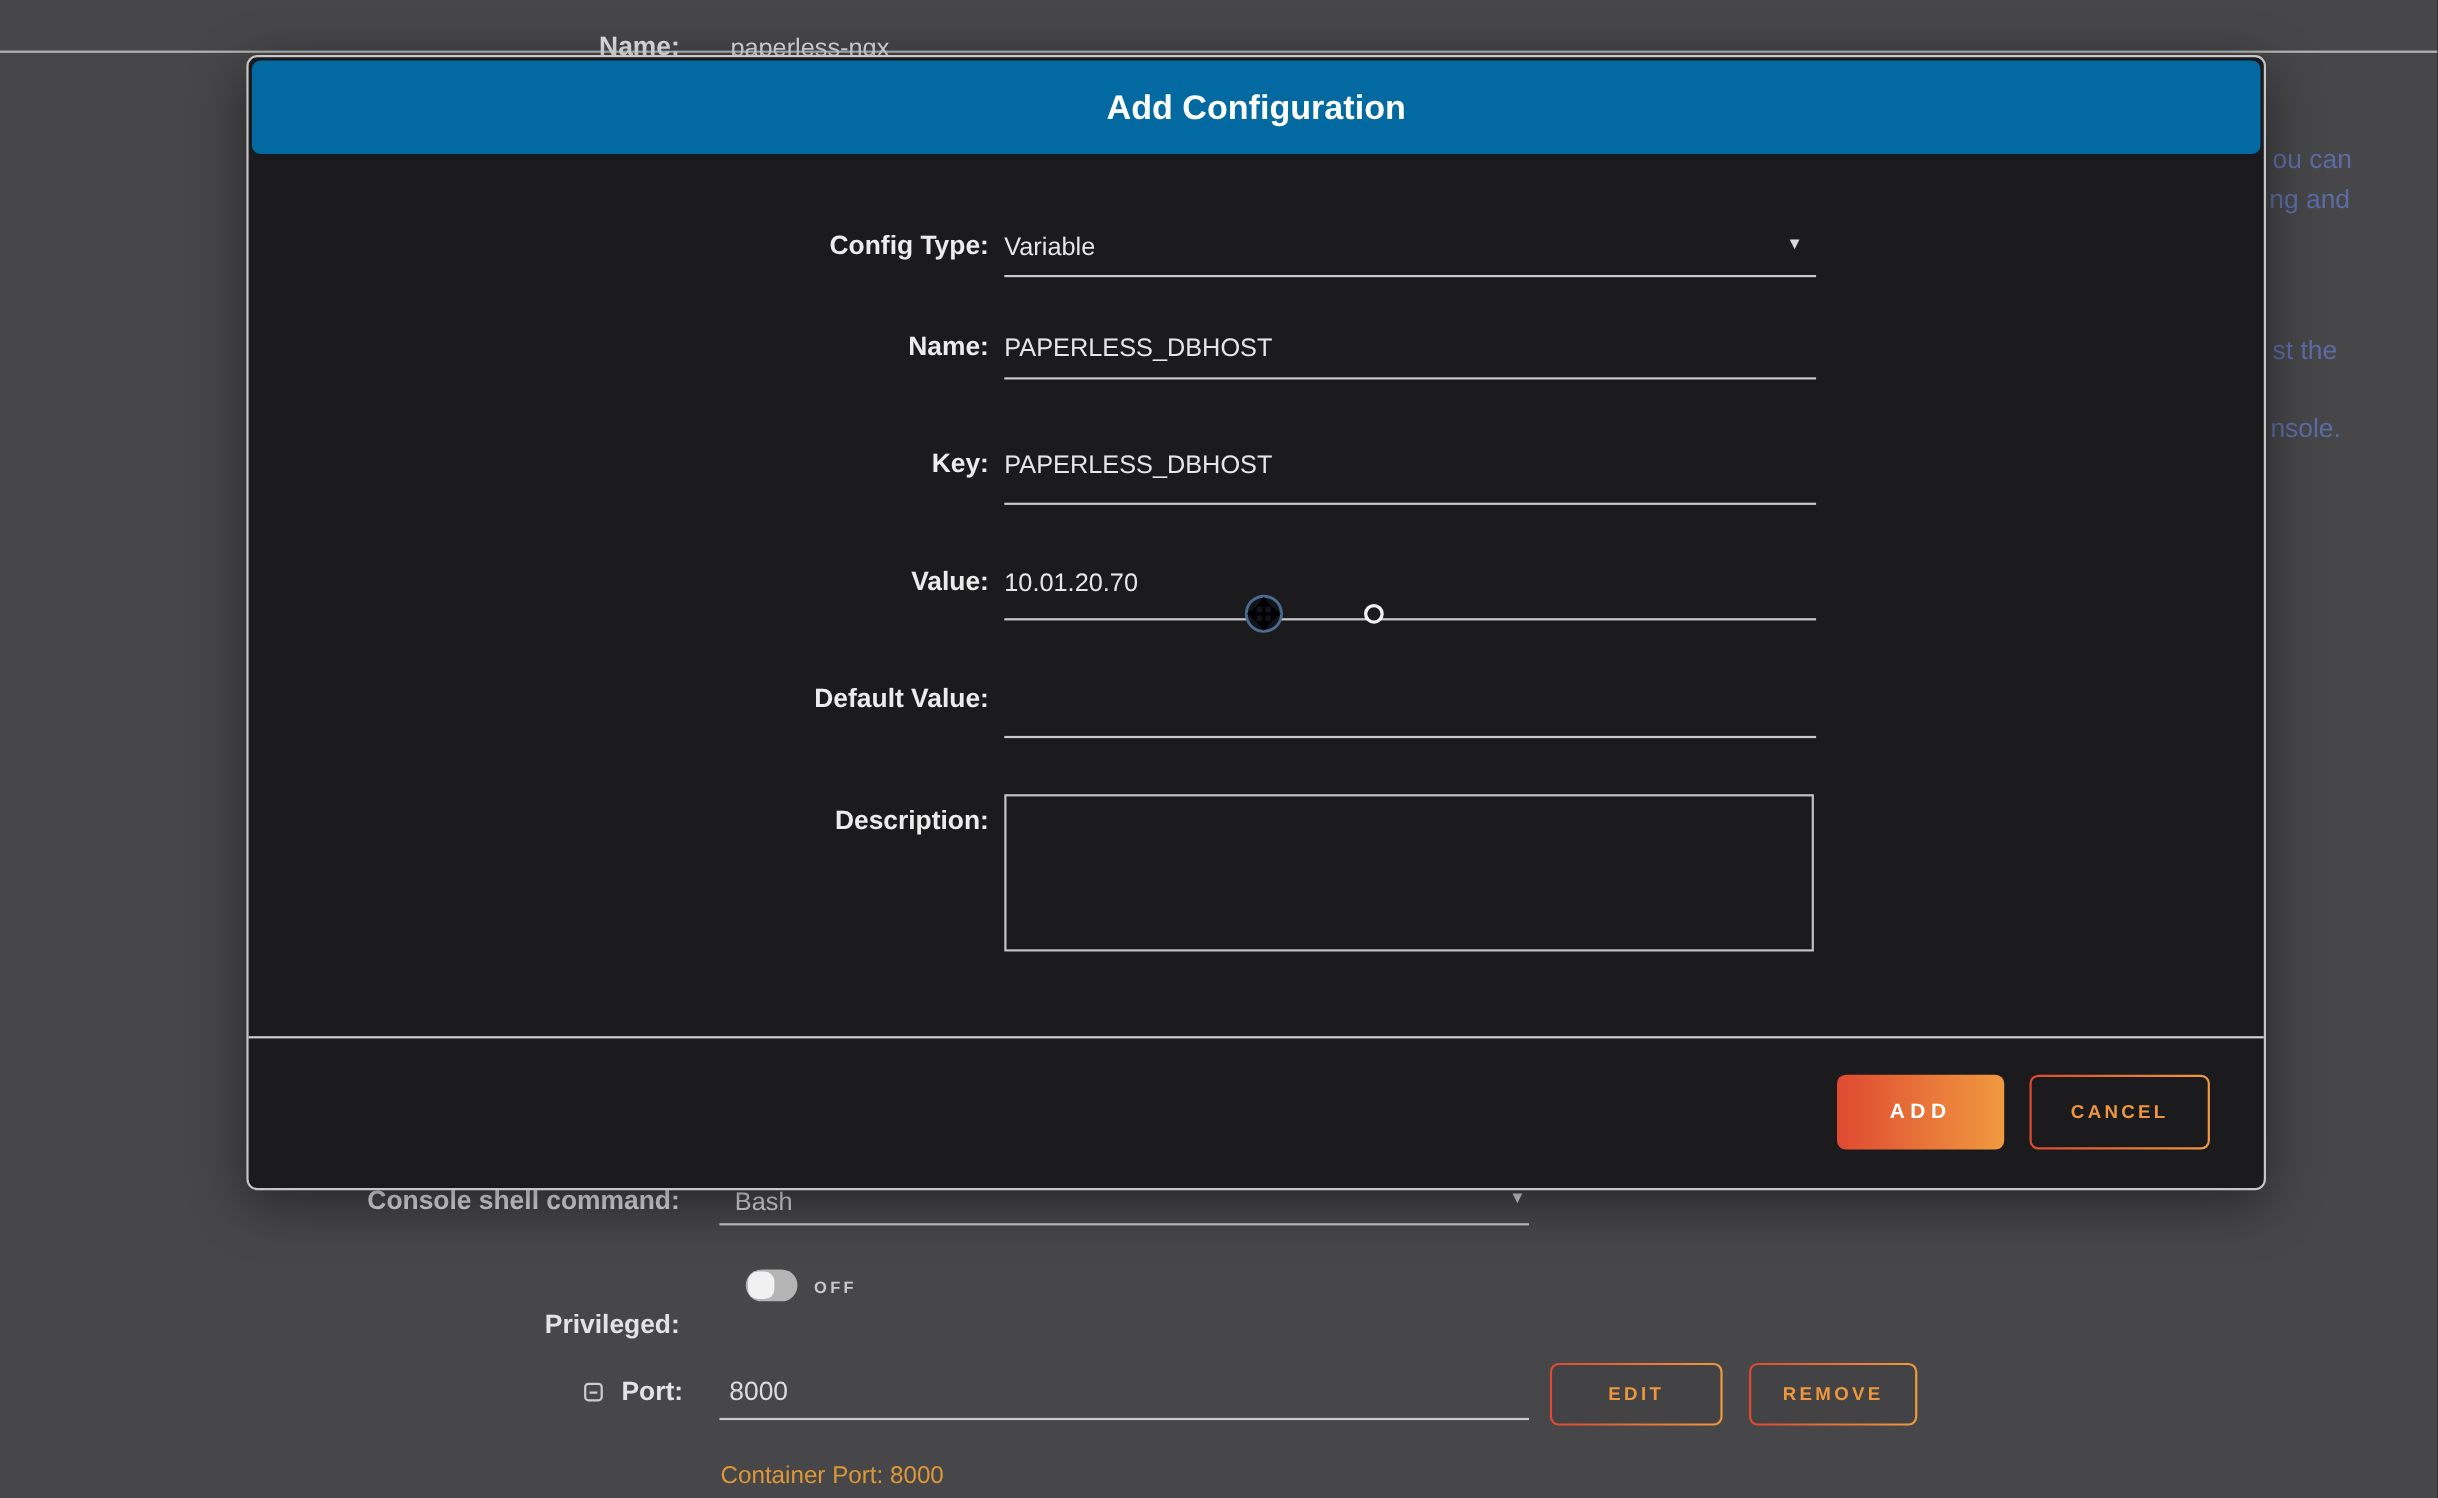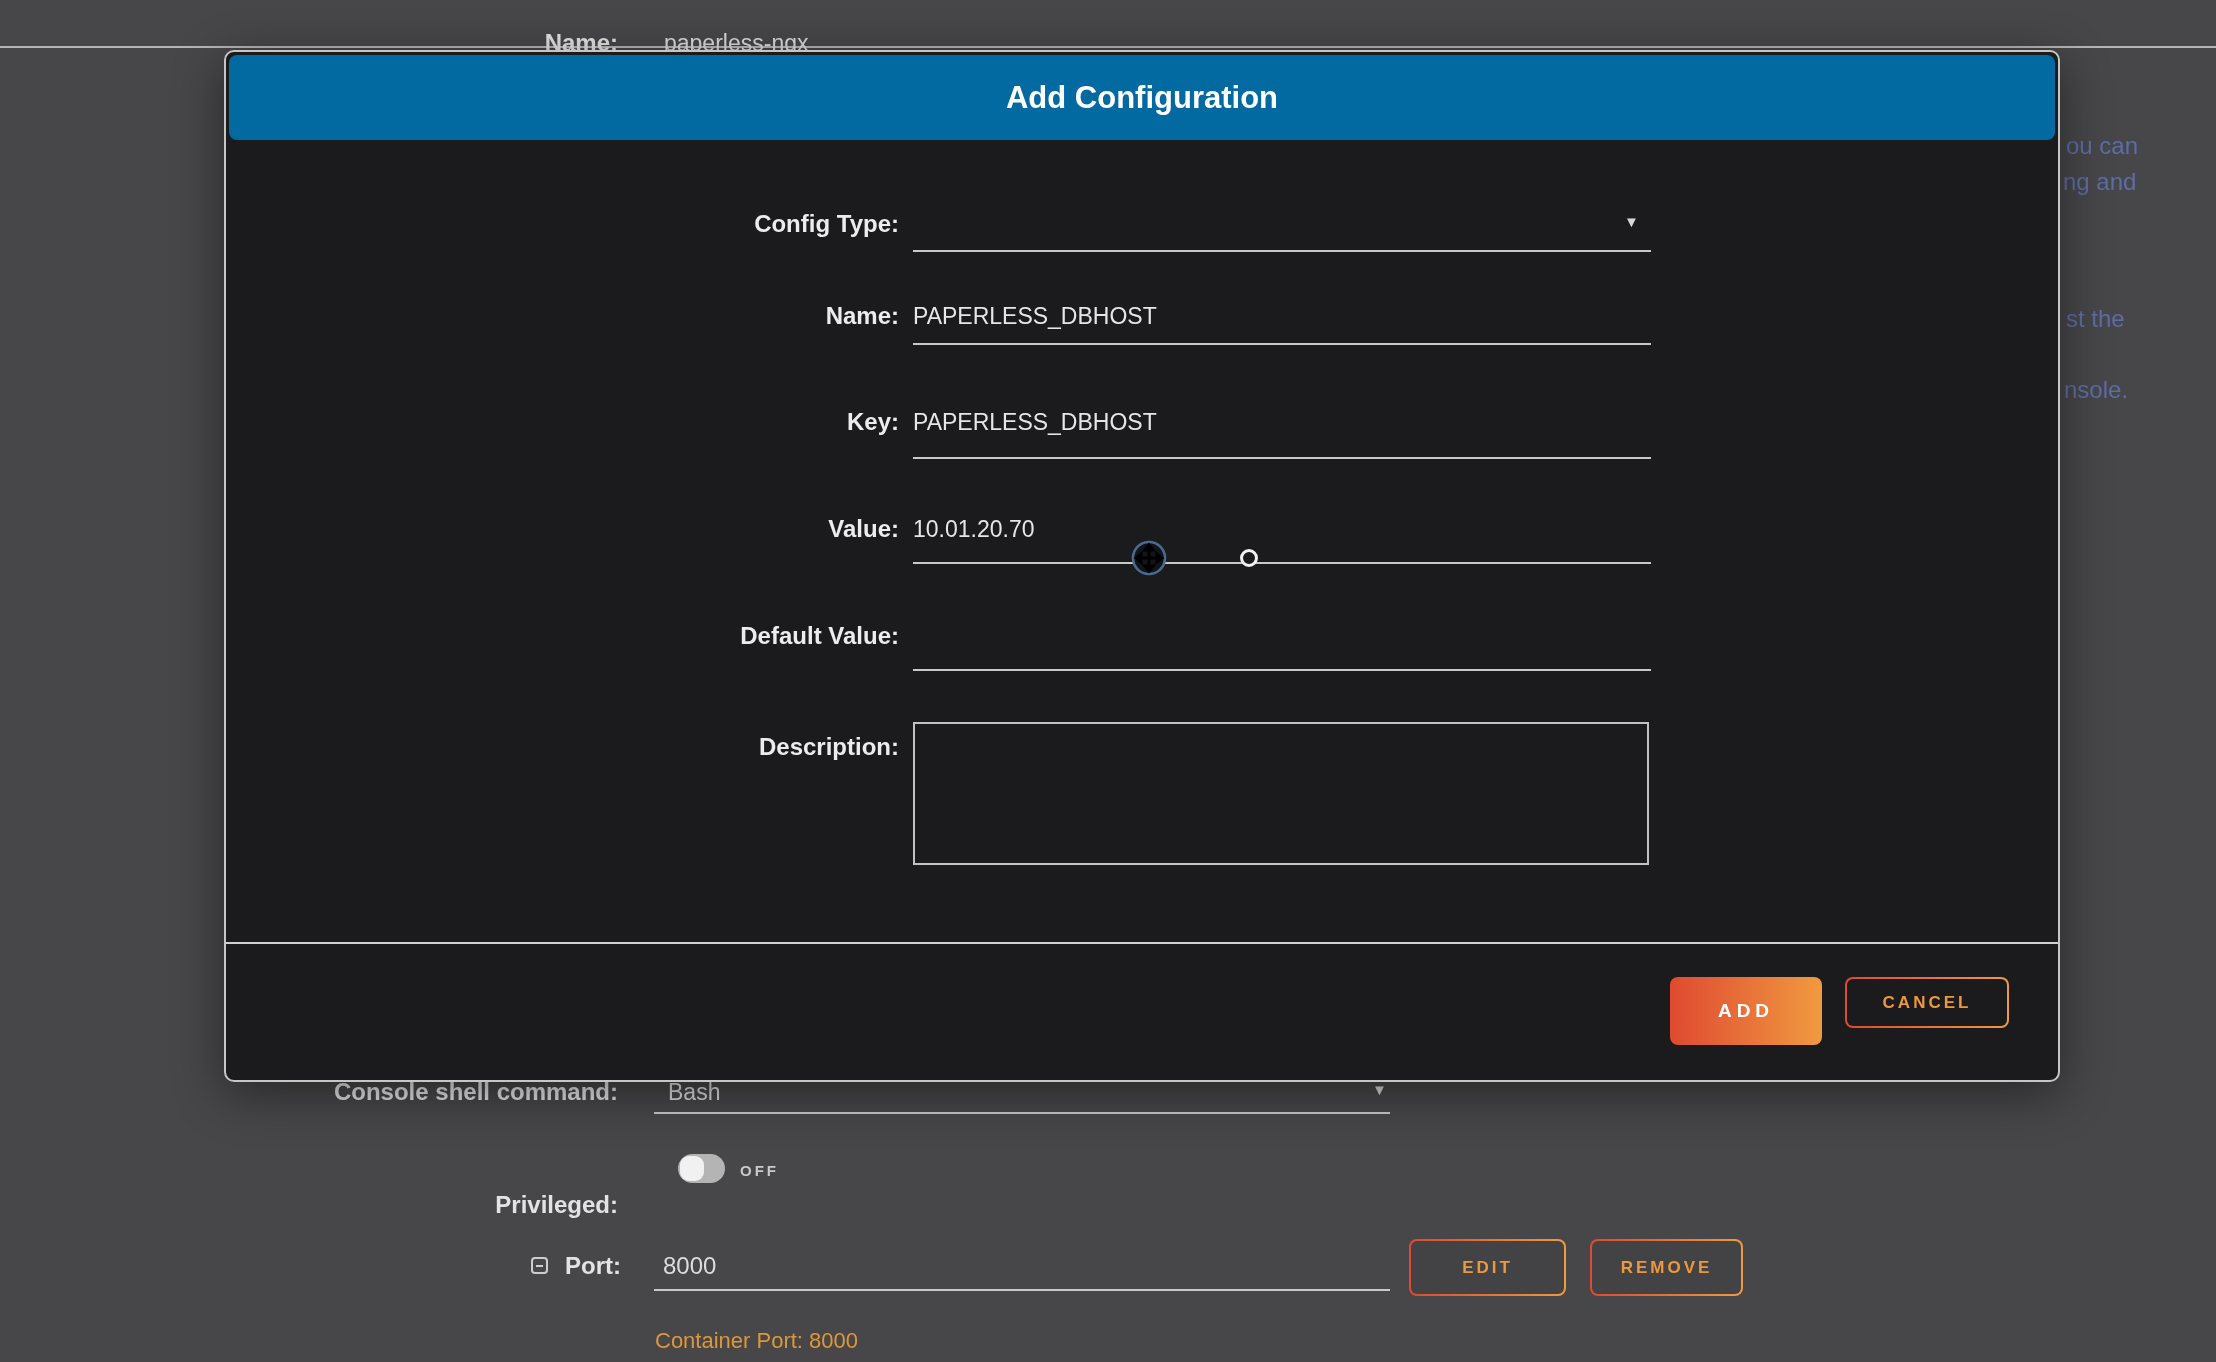--- a/index.html
+++ b/index.html
@@ -45,21 +45,21 @@
   .m-value{color:#e6e6e6;font-size:23px;line-height:30px;}
   .m-label-col{left:0;width:653px;text-align:right;margin-left:20px;}
   .m-input-col{left:687px;width:736px;}
   .m-uline{left:687px;width:738px;height:2px;background:#c9c9c9;}
   #desc-box{left:687px;top:670px;width:736px;height:143px;border:2px solid #c2c2c2;background:transparent;
     box-sizing:border-box;resize:none;outline:none;color:#e6e6e6;font-family:"Liberation Sans",sans-serif;font-size:22px;}
   #modal-divider{left:0px;top:890px;width:1832px;height:2px;background:#d0d0d0;}
   #add-btn{left:1444px;top:925px;width:152px;height:68px;background:linear-gradient(90deg,#df4a31,#f09a40);
     border-radius:8px;display:flex;align-items:center;justify-content:center;color:#ffffff;font-weight:bold;
     font-size:19px;letter-spacing:5px;}
-  #cancel-btn{left:1619px;top:925px;width:164px;height:51px;}
+  #cancel-btn{left:1619px;top:925px;width:164px;height:68px;}
   
   #cursor-dot{left:1240px;top:549px;width:18px;height:18px;border:3px solid #f2f2f2;border-radius:50%;
     background:#1b1b1d;box-sizing:border-box;}
 </style>
 </head>
 <body>
 
 <div id="screen">
 
   <div class="abs uline" style="left:0;top:46px;width:2216px;opacity:.85;"></div>
@@ -97,20 +97,21 @@
   </div>
   <div class="abs note" style="left:655px;top:1328px;">Container Port: 8000</div>
 
   <div id="modal" class="abs">
 
     <div id="modal-header">
       <div id="modal-title">Add Configuration</div>
     </div>
 
     <div class="abs m-label m-label-col" style="top:157px;">Config Type:</div>
+    <div class="abs m-value m-input-col" style="top:157px;">Variable</div>
     <div class="abs chev" style="left:1398px;top:162px;">▼</div>
     <div class="abs m-uline" style="top:198px;"></div>
 
     <div class="abs m-label m-label-col" style="top:249px;">Name:</div>
     <div class="abs m-value m-input-col" style="top:249px;">PAPERLESS_DBHOST</div>
     <div class="abs m-uline" style="top:291px;"></div>
 
     <div class="abs m-label m-label-col" style="top:355px;">Key:</div>
     <div class="abs m-value m-input-col" style="top:355px;">PAPERLESS_DBHOST</div>
     <div class="abs m-uline" style="top:405px;"></div>

